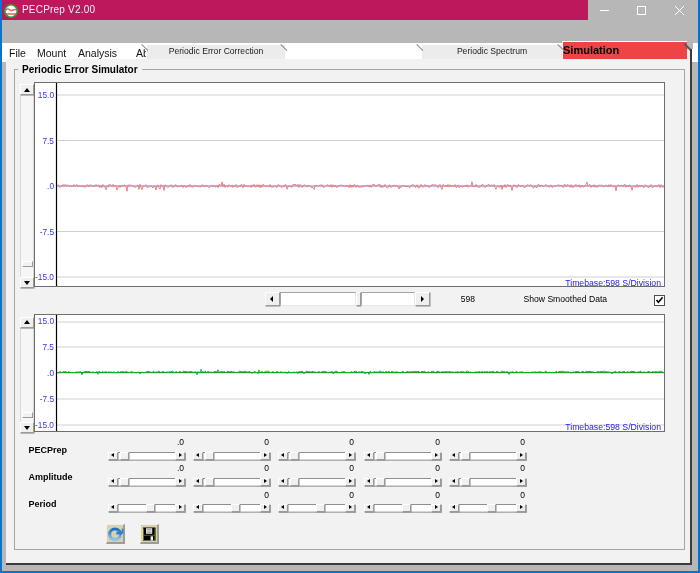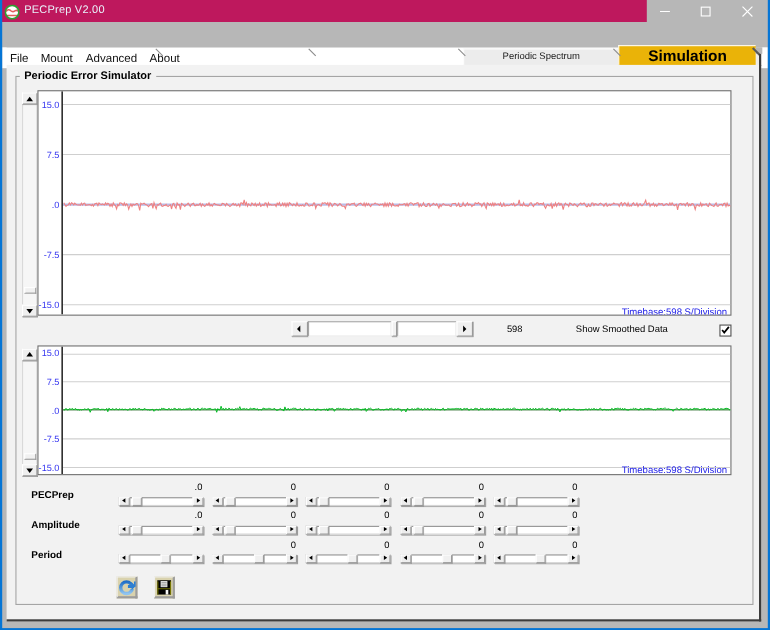--- a/index.html
+++ b/index.html
@@ -6,21 +6,21 @@
 #win{position:relative;width:700px;height:573px;background:#b7b7b7;}
 #titlebar{position:absolute;left:0;top:0;width:588px;height:20px;background:#be185d;}
 #ttl{position:absolute;left:22px;top:4px;color:#e9f2fb;font-size:10px;letter-spacing:.2px}
 .capbtn{position:absolute;top:0;width:37px;height:20px;color:#fff}
 #menubar{position:absolute;left:2px;top:20px;width:696px;height:19px;background:#fff;color:#111;font-size:10.5px;margin-top:23px;}
 #menubar span{position:absolute;top:4px}
 #tabctrl{position:absolute;left:6px;top:39px;width:686px;height:525px;}
 .graybandtop{position:absolute;left:0;top:0;width:686px;height:4px;background:#b7b7b7}
 #page{position:absolute;left:0;top:20px;width:686px;height:506px;background:#f2f2f2;border-right:2px solid #3c3c3c;border-bottom:2px solid #3c3c3c;}
 .tab{position:absolute;top:5px;height:15px;background:#ececec;font-size:8.6px;color:#1a1a1a;text-align:center;line-height:13.5px;border-top:1px solid #fdfdfd;border-left:1px solid #fdfdfd;}
-.tabsel{position:absolute;top:2px;height:18px;background:#eab308;font-size:14px;font-weight:bold;color:#000;text-align:center;line-height:16px;border-top:1px solid #fdfdfd;border-left:1px solid #fdfdfd;z-index:3}
+.tabsel{position:absolute;top:2px;height:18px;background:#ef4444;font-size:11px;font-weight:bold;color:#000;text-align:left;line-height:16px;border-top:1px solid #fdfdfd;border-left:1px solid #fdfdfd;z-index:3}
 .tslant{position:absolute;width:8.5px;height:1px;background:#8c8c8c;transform:rotate(45deg);transform-origin:left top;z-index:4}
 #tabrt{position:absolute;left:681px;top:5px;width:5px;height:15px;background:#ececec;}
 .gb{position:absolute;left:8px;top:30px;width:670.5px;height:480.5px;border:1px solid #a5a5a5;}
 .gbl{position:absolute;left:3px;top:-6px;background:#f2f2f2;padding:0 4px;font-size:10px;font-weight:bold;color:#000;}
 .vsb{position:absolute;width:13.5px;background:#f6f6f6;border:1px solid #d9d9d9;}
 .sbb{position:absolute;left:0;width:13.5px;height:11px;background:#efefef;border:1px solid #9a9a9a;border-top-color:#fff;border-left-color:#fff;box-shadow:0.5px 0.5px 0 #787878;}
 .tri-u{width:0;height:0;border-left:3.5px solid transparent;border-right:3.5px solid transparent;border-bottom:4px solid #000;position:absolute;left:2.6px;top:2.5px}
 .tri-d{width:0;height:0;border-left:3.5px solid transparent;border-right:3.5px solid transparent;border-top:4px solid #000;position:absolute;left:2.6px;top:3px}
 .tri-l{width:0;height:0;border-top:3px solid transparent;border-bottom:3px solid transparent;border-right:3.5px solid #000;position:absolute;left:2.5px;top:1px}
 .tri-r{width:0;height:0;border-top:3px solid transparent;border-bottom:3px solid transparent;border-left:3.5px solid #000;position:absolute;left:3.5px;top:1px}
@@ -68,27 +68,28 @@
         <rect x="14.5" y="6.5" width="8" height="8" stroke="#fff" fill="none" stroke-width="1"></rect>
       </svg>
     <svg class="capbtn" style="left:660px" width="37" height="20">
         <path d="M15 6 L24 15 M24 6 L15 15" stroke="#fff" stroke-width="1"></path>
       </svg>
   </div>
 
   <div id="menubar">
     <span style="left:7px">File</span>
     <span style="left:35px">Mount</span>
-    <span style="left:76px">Advanced</span>
+    <span style="left:76px">Analysis</span>
     <span style="left:134px">About</span>
   </div>
 
   <div id="tabctrl">
     <div class="graybandtop"></div>
     <div id="page"></div>
+    <div class="tab" style="left:140px;width:139px">Periodic Error Correction</div>
     <div class="tab" style="left:415px;width:141px">Periodic Spectrum</div>
     <div class="tabsel" style="left:556px;width:125px">Simulation</div>
     <div id="tabrt"></div>
     <div class="tslant" style="left:136px;top:5px"></div>
     <div class="tslant" style="left:275px;top:5px"></div>
     <div class="tslant" style="left:411px;top:5px"></div>
     <div class="tslant" style="left:552px;top:5px"></div>
     <div style="position:absolute;left:681px;top:4px;width:5.5px;height:6px;background:#b7b7b7;z-index:3"></div>
     <div style="position:absolute;left:678.5px;top:4px;width:9px;height:1.5px;background:#5a5a5a;transform:rotate(45deg);transform-origin:left top;z-index:4"></div>
     <div style="position:absolute;left:684px;top:10px;width:2px;height:11px;background:#3c3c3c;z-index:4"></div>

